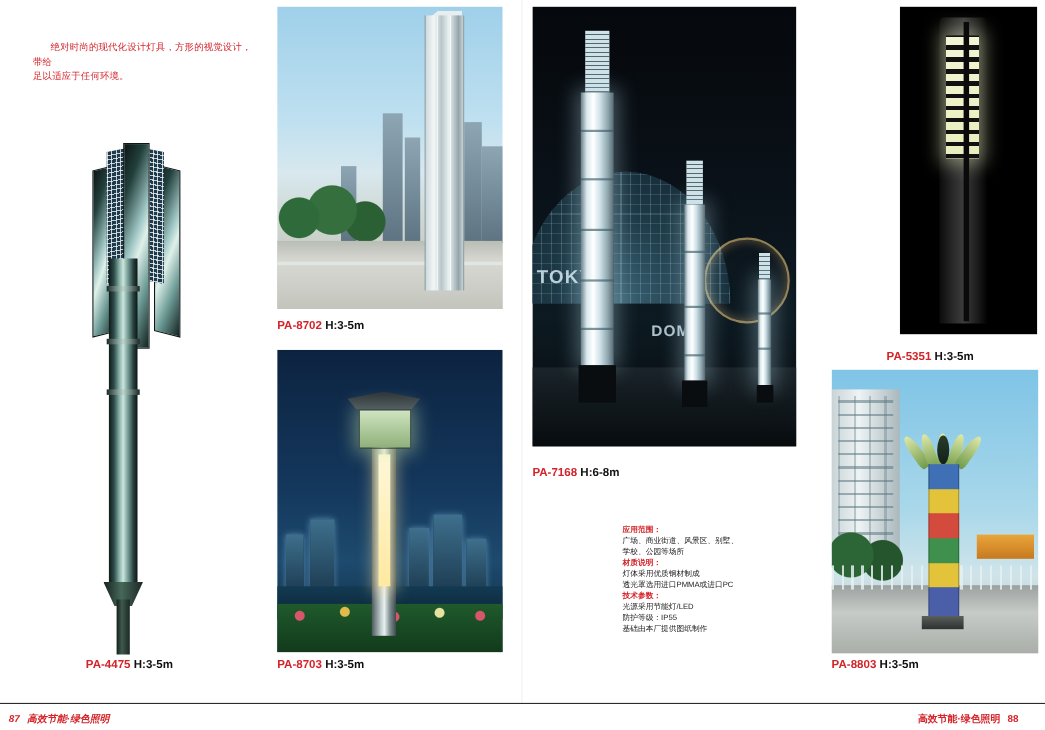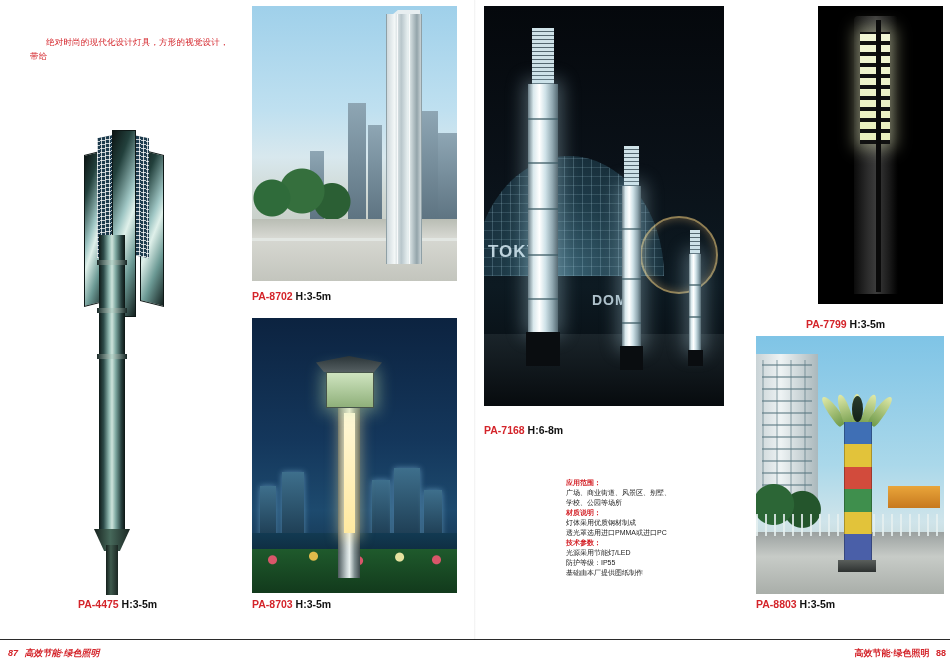--- a/index.html
+++ b/index.html
@@ -366,39 +366,40 @@
     bottom: 4px;
     font-size: 9px;
     color: #111;
     font-weight: bold;
   }
   .folio-left { left: 8px; font-style: italic; }
   .folio-left .num {
     color: #d4242a;
     margin-right: 4px;
   }
-  .folio-right { right: 4px; }
+  .folio-right { right: 24px; }
   .folio-right .num {
     color: #d4242a;
     margin-left: 4px;
   }
   .folio .brand { color: #d4242a; font-weight: bold; }
   .gutter {
     position: absolute;
     left: 474px; top: 0; width: 2px; height: 640px;
     background: linear-gradient(90deg, rgba(0,0,0,.06), rgba(0,0,0,0));
   }
 </style>
 </head>
 <body>
 
 <div class="page">
 
   <div class="intro">
     <p class="indent">绝对时尚的现代化设计灯具，方形的视觉设计，带给</p>
+    <p>足以适应于任何环境。</p>
   </div>
 
   <div class="prod8701">
     <div class="p8701-head">
 
       <div class="p8701-blade" style="left:0;top:22px;height:150px;transform:skewY(-14deg);"></div>
       <div class="p8701-blade" style="left:56px;top:22px;height:150px;transform:skewY(14deg);"></div>
 
       <div class="p8701-mesh" style="left:13px;top:6px;width:22px;height:120px;transform:skewY(-11deg);"></div>
       <div class="p8701-mesh" style="left:43px;top:6px;width:22px;height:120px;transform:skewY(11deg);"></div>
@@ -503,21 +504,21 @@
   </div>
 
   <div class="photo ph8802">
     <div class="bg"></div>
     <div class="body"></div>
     <div class="lit"></div>
     <div class="slats"></div>
     <div class="spine"></div>
   </div>
   <div class="caption" style="left:806px; top:318px;">
-    <span>PA-7799</span>
+    <span>PA-5351</span>
     <span class="dim">H:3-5m</span>
   </div>
 
   <div class="photo ph8803">
     <div class="sky"></div>
     <div class="bldg">
       <div class="bldg-win"></div>
     </div>
     <div class="trees"></div>
     <div class="bus"></div>

